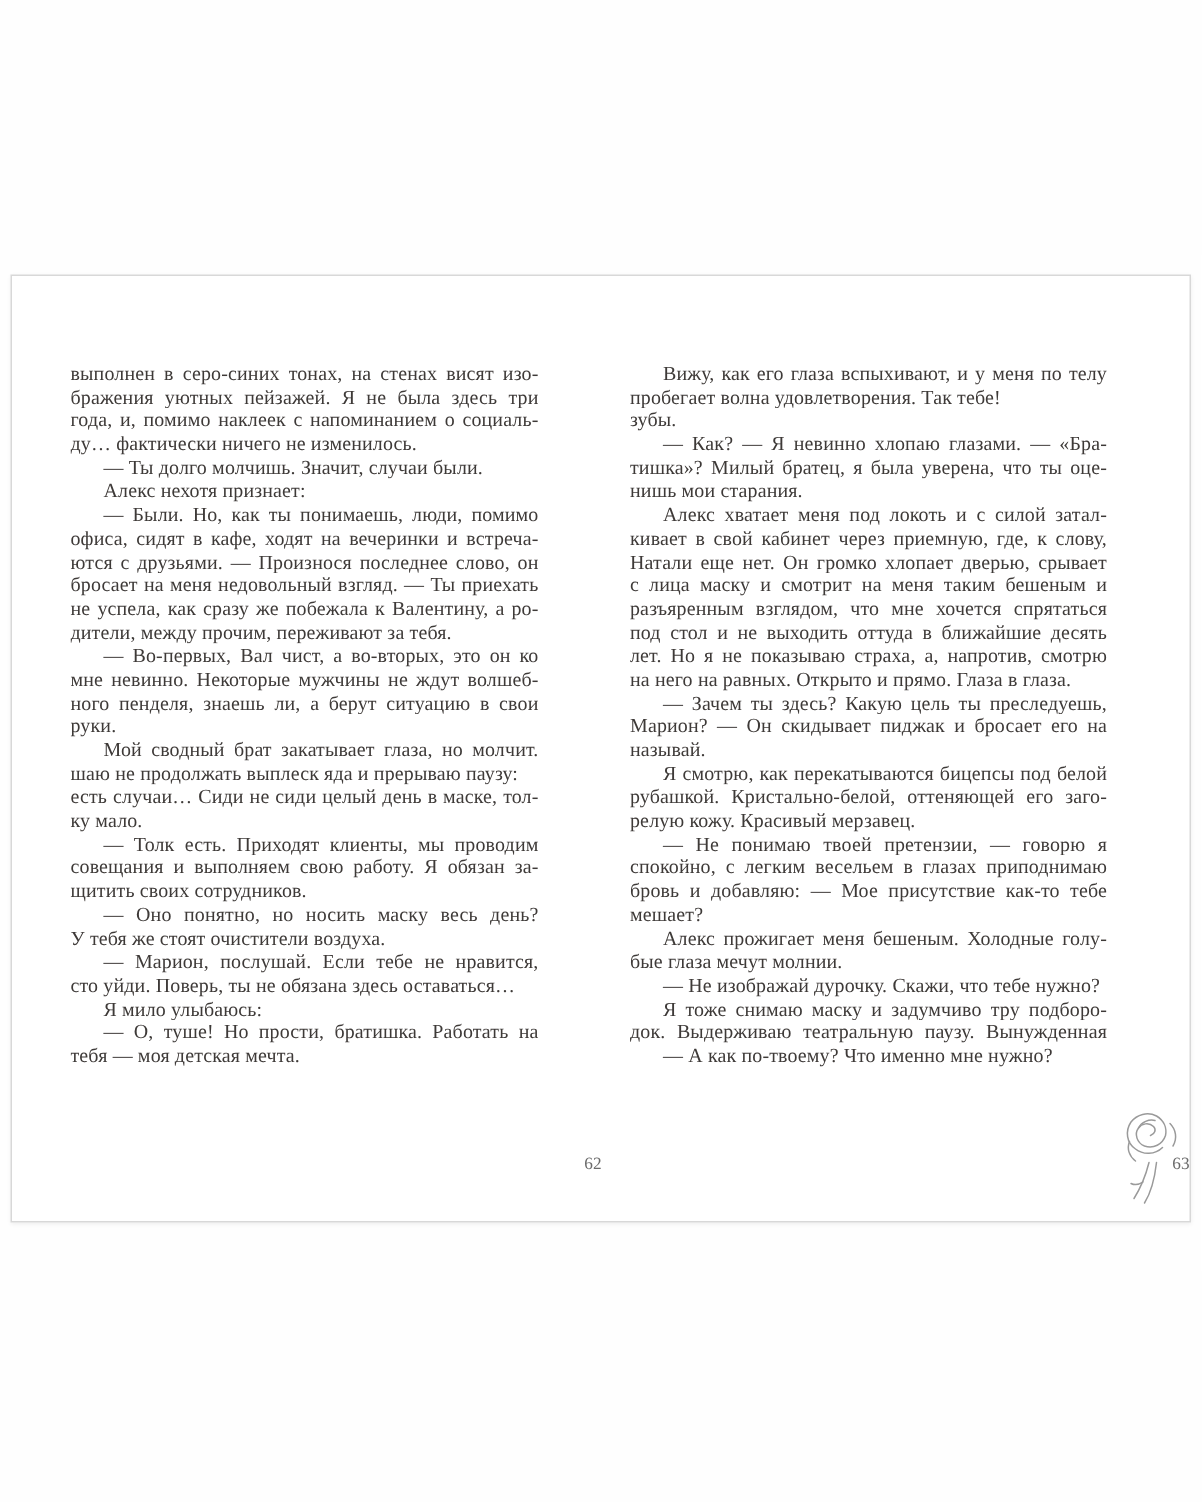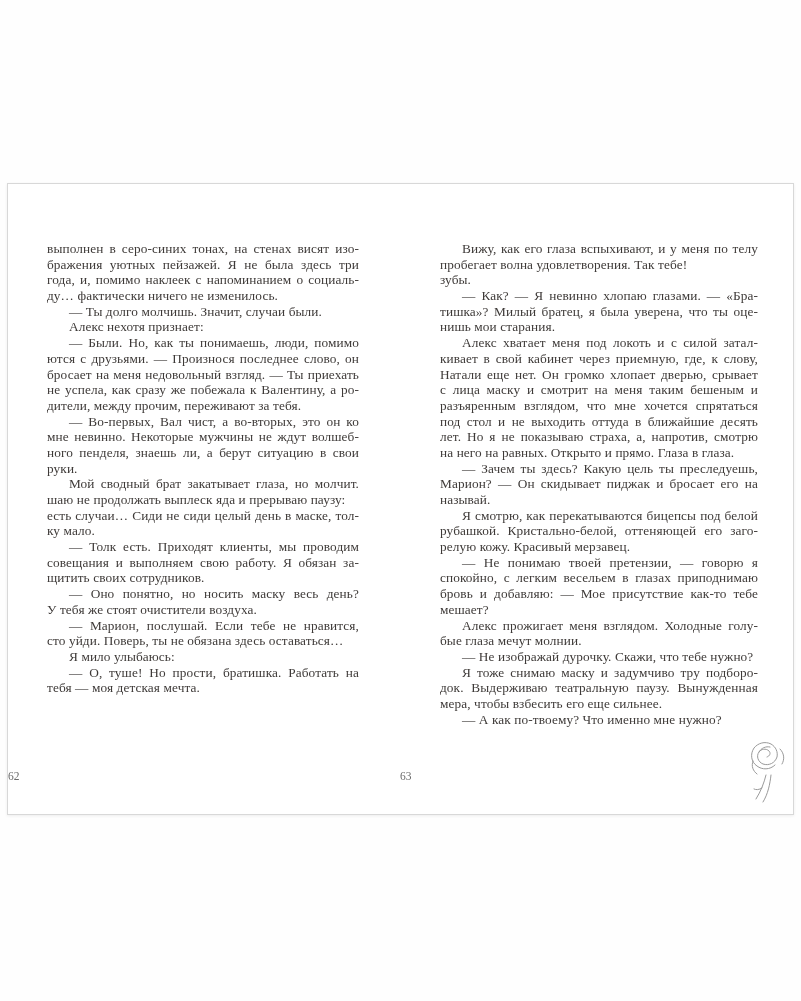--- a/index.html
+++ b/index.html
@@ -30,35 +30,35 @@
   }
   .text-col {
     position: absolute;
     top: 57px;
     color: #3e3a38;
     font-size: 13.3px;
     line-height: 15.7px;
     letter-spacing: 0.1px;
   }
   .text-col.left  { left: 39px;  width: 312px; }
-  .text-col.right { left: 432px; width: 318px; }
+  .text-col.right { left: 412px; width: 318px; }
   .para { margin: 0; }
   .line {
     height: 15.7px;
     overflow: hidden;
     text-align: justify;
     text-align-last: justify;
   }
   .line.last { text-align-last: left; }
   .line.indent { padding-left: 22px; }
   .pagenum {
     position: absolute;
     top: 586px;
     width: 393px;
-    text-align: left;
+    text-align: right;
     font-size: 11.5px;
     color: #6b6b6b;
   }
   .pagenum.left  { left: 0; }
   .pagenum.right { left: 392px; }
   .ornament {
     position: absolute;
     left: 733px;
     top: 552px;
     width: 52px;
@@ -80,20 +80,21 @@
           <div class="line last">ду… фактически ничего не изменилось.</div>
         </div>
         <div class="para">
           <div class="line last indent">— Ты долго молчишь. Значит, случаи были.</div>
         </div>
         <div class="para">
           <div class="line last indent">Алекс нехотя признает:</div>
         </div>
         <div class="para">
           <div class="line indent">— Были. Но, как ты понимаешь, люди, помимо</div>
+          <div class="line">офиса, сидят в кафе, ходят на вечеринки и встреча-</div>
           <div class="line">ются с друзьями. — Произнося последнее слово, он</div>
           <div class="line">бросает на меня недовольный взгляд. — Ты приехать</div>
           <div class="line">не успела, как сразу же побежала к Валентину, а ро-</div>
           <div class="line last">дители, между прочим, переживают за тебя.</div>
         </div>
         <div class="para">
           <div class="line indent">— Во-первых, Вал чист, а во-вторых, это он ко</div>
           <div class="line">мне невинно. Некоторые мужчины не ждут волшеб-</div>
           <div class="line">ного пенделя, знаешь ли, а берут ситуацию в свои</div>
           <div class="line last">руки.</div>
@@ -161,30 +162,29 @@
           <div class="line">рубашкой. Кристально-белой, оттеняющей его заго-</div>
           <div class="line last">релую кожу. Красивый мерзавец.</div>
         </div>
         <div class="para">
           <div class="line indent">— Не понимаю твоей претензии, — говорю я</div>
           <div class="line">спокойно, с легким весельем в глазах приподнимаю</div>
           <div class="line">бровь и добавляю: — Мое присутствие как-то тебе</div>
           <div class="line last">мешает?</div>
         </div>
         <div class="para">
-          <div class="line indent">Алекс прожигает меня взглядом. Холодные голу-</div>
+          <div class="line indent">Алекс прожигает меня бешеным. Холодные голу-</div>
           <div class="line last">бые глаза мечут молнии.</div>
         </div>
         <div class="para">
           <div class="line last indent">— Не изображай дурочку. Скажи, что тебе нужно?</div>
         </div>
         <div class="para">
           <div class="line indent">Я тоже снимаю маску и задумчиво тру подборо-</div>
           <div class="line">док. Выдерживаю театральную паузу. Вынужденная</div>
-          <div class="line last">мера, чтобы взбесить его еще сильнее.</div>
         </div>
         <div class="para">
           <div class="line last indent">— А как по-твоему? Что именно мне нужно?</div>
         </div>
       </div>
 
     <div class="pagenum left">62</div>
 
     <div class="pagenum right">63</div>
 

